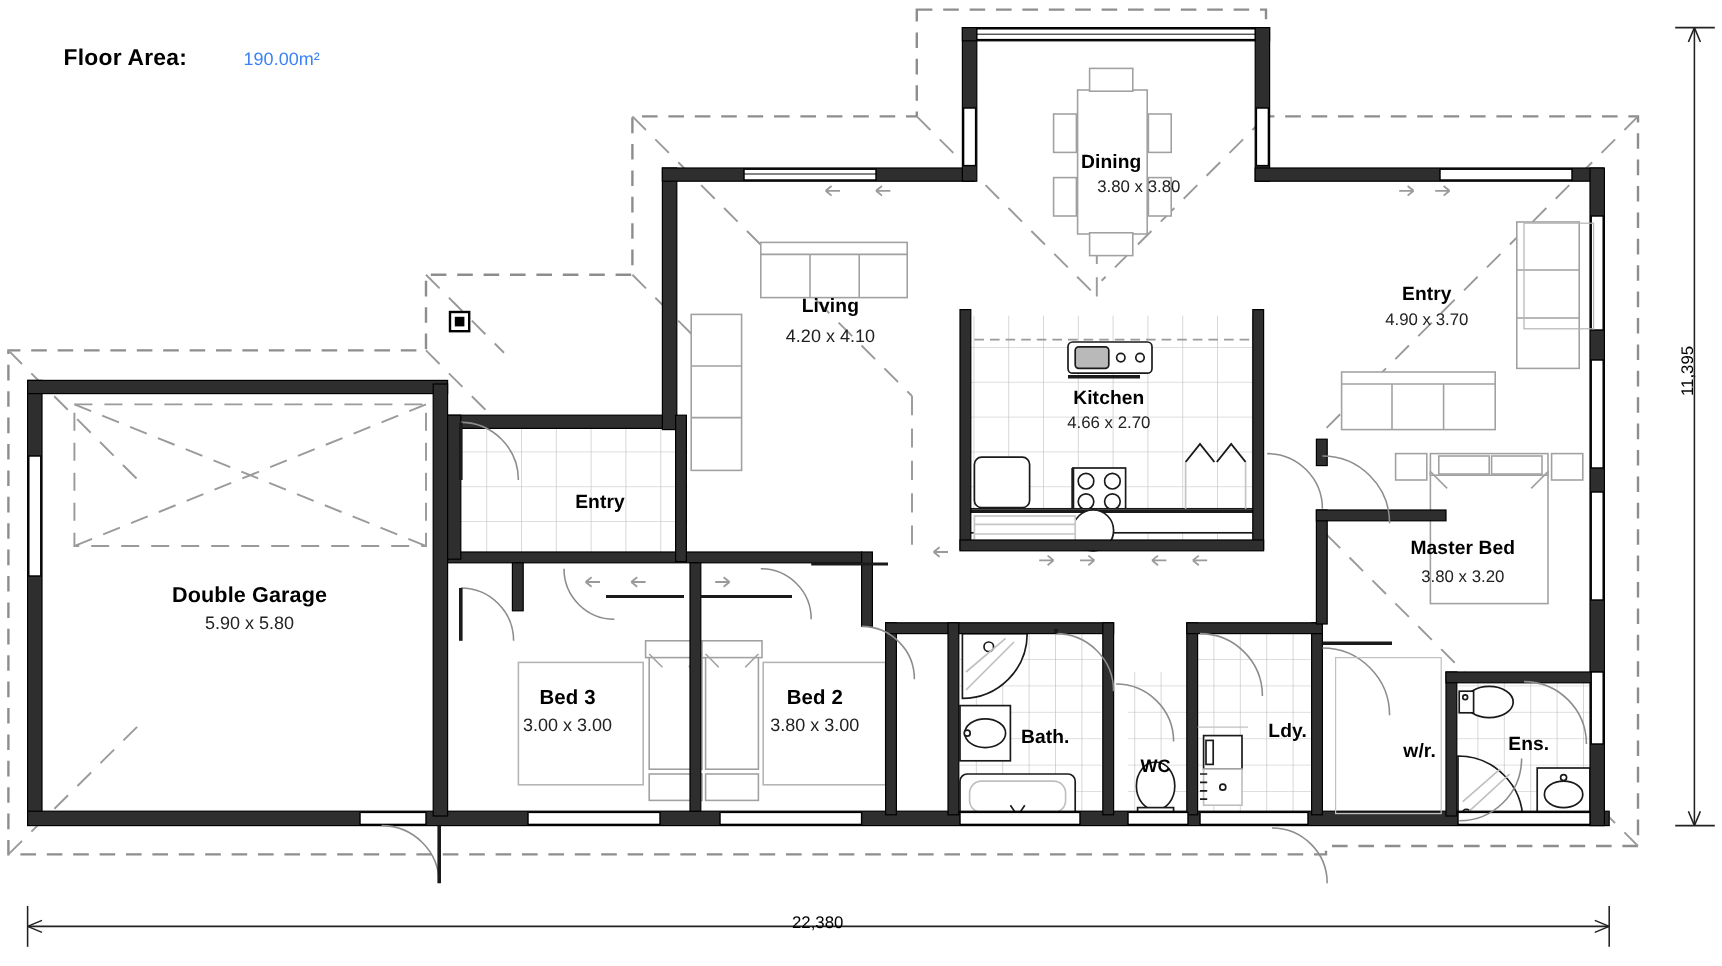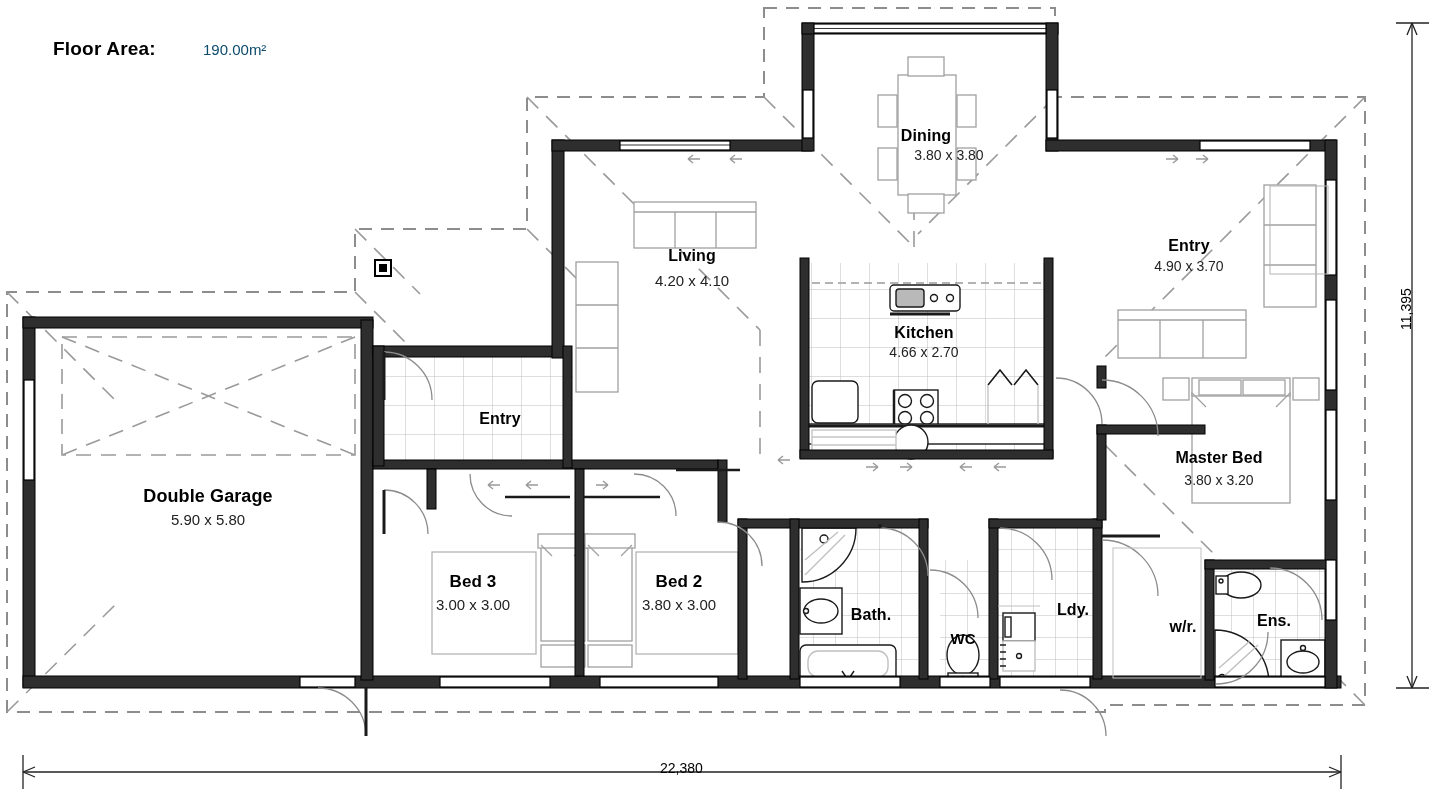--- a/index.html
+++ b/index.html
@@ -31,21 +31,21 @@
     font-size: 19px;
     color: #000;
     letter-spacing: 0.2px;
   }
   #floor-area-label { left: 53px; }
   #floor-area-value {
     position: absolute;
     top: 41px;
     left: 203px;
     font-size: 15px;
-    color: #0c4a6e;
+    color: #3b82f6;
     font-weight: normal;
   }
   .room-name {
     position: absolute;
     font-weight: bold;
     color: #000;
     white-space: nowrap;
     transform: translateX(-50%);
     letter-spacing: 0.1px;
   }

